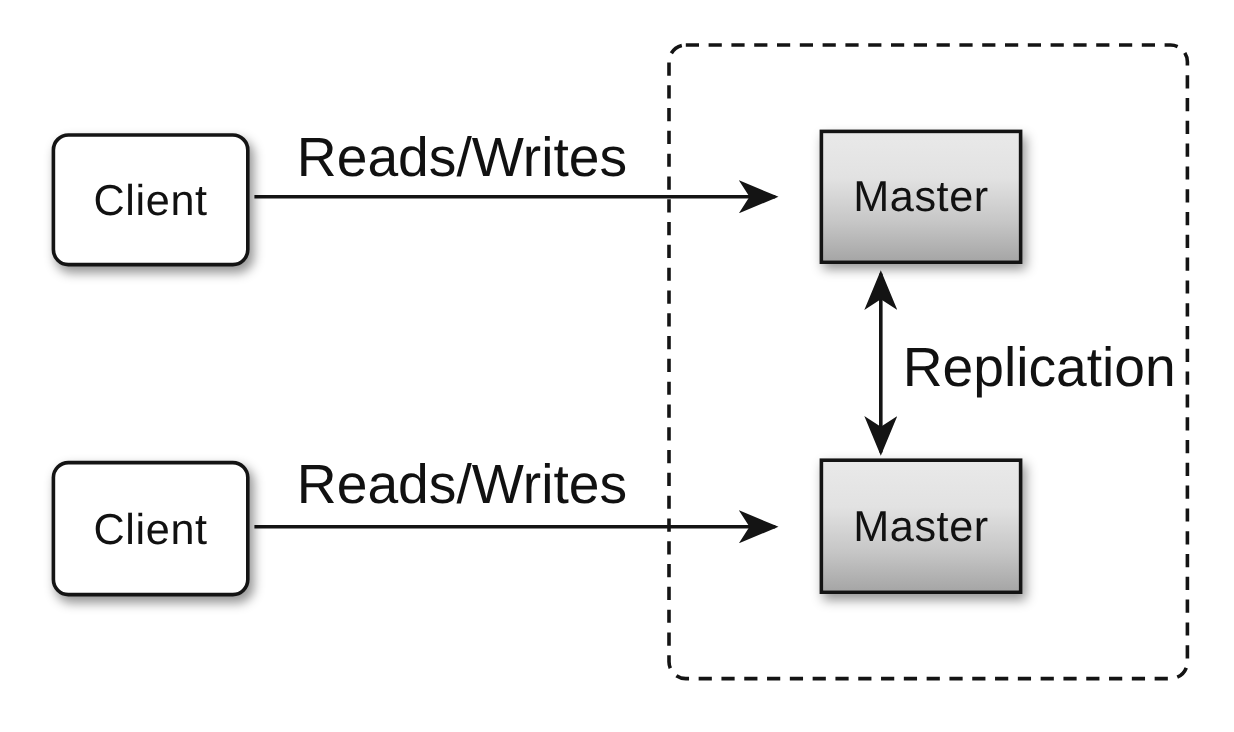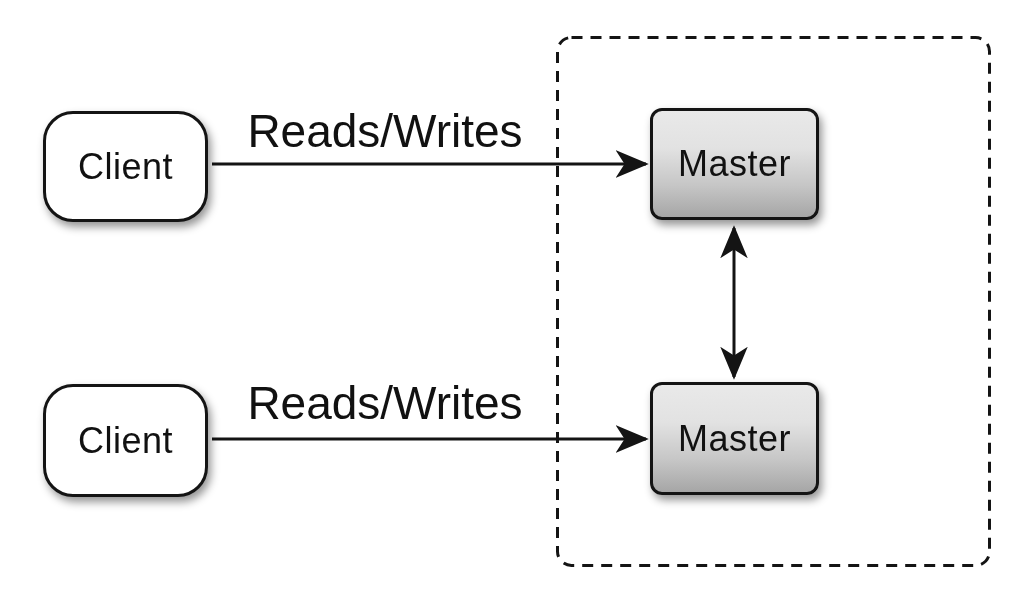--- a/index.html
+++ b/index.html
@@ -29,25 +29,26 @@
     justify-content: center;
     box-sizing: border-box;
     border: 3px solid #141414;
     color: #111111;
     font-size: 36px;
     letter-spacing: 0.5px;
     box-shadow: 3px 5px 9px rgba(0,0,0,0.42);
   }
   .node.client {
     background: #ffffff;
-    border-radius: 30px;
+    border-radius: 14px;
   }
   .node.master {
     background: linear-gradient(180deg, #e9e9e9 0%, #e2e2e2 35%, #c6c6c6 70%, #a6a6a6 100%);
-    border-radius: 12px;
+    border-radius: 0;
+    margin-left: 33px;
   }
   .edge-label {
     position: absolute;
     transform: translateX(-50%);
     color: #111111;
     font-size: 46px;
     white-space: nowrap;
     line-height: 1.1;
   }
 </style>
@@ -85,14 +86,15 @@
   </div>
 
   <div class="node master" style="left:650px; top:382px; width:169px; height:113px;">
     <span>Master</span>
   </div>
 
   <div class="edge-label" style="left:385px; top:106px;">Reads/Writes</div>
 
   <div class="edge-label" style="left:385px; top:378px;">Reads/Writes</div>
 
+  <div class="edge-label" style="left:866px; top:281px;">Replication</div>
 
 </div>
 
 </body></html>

